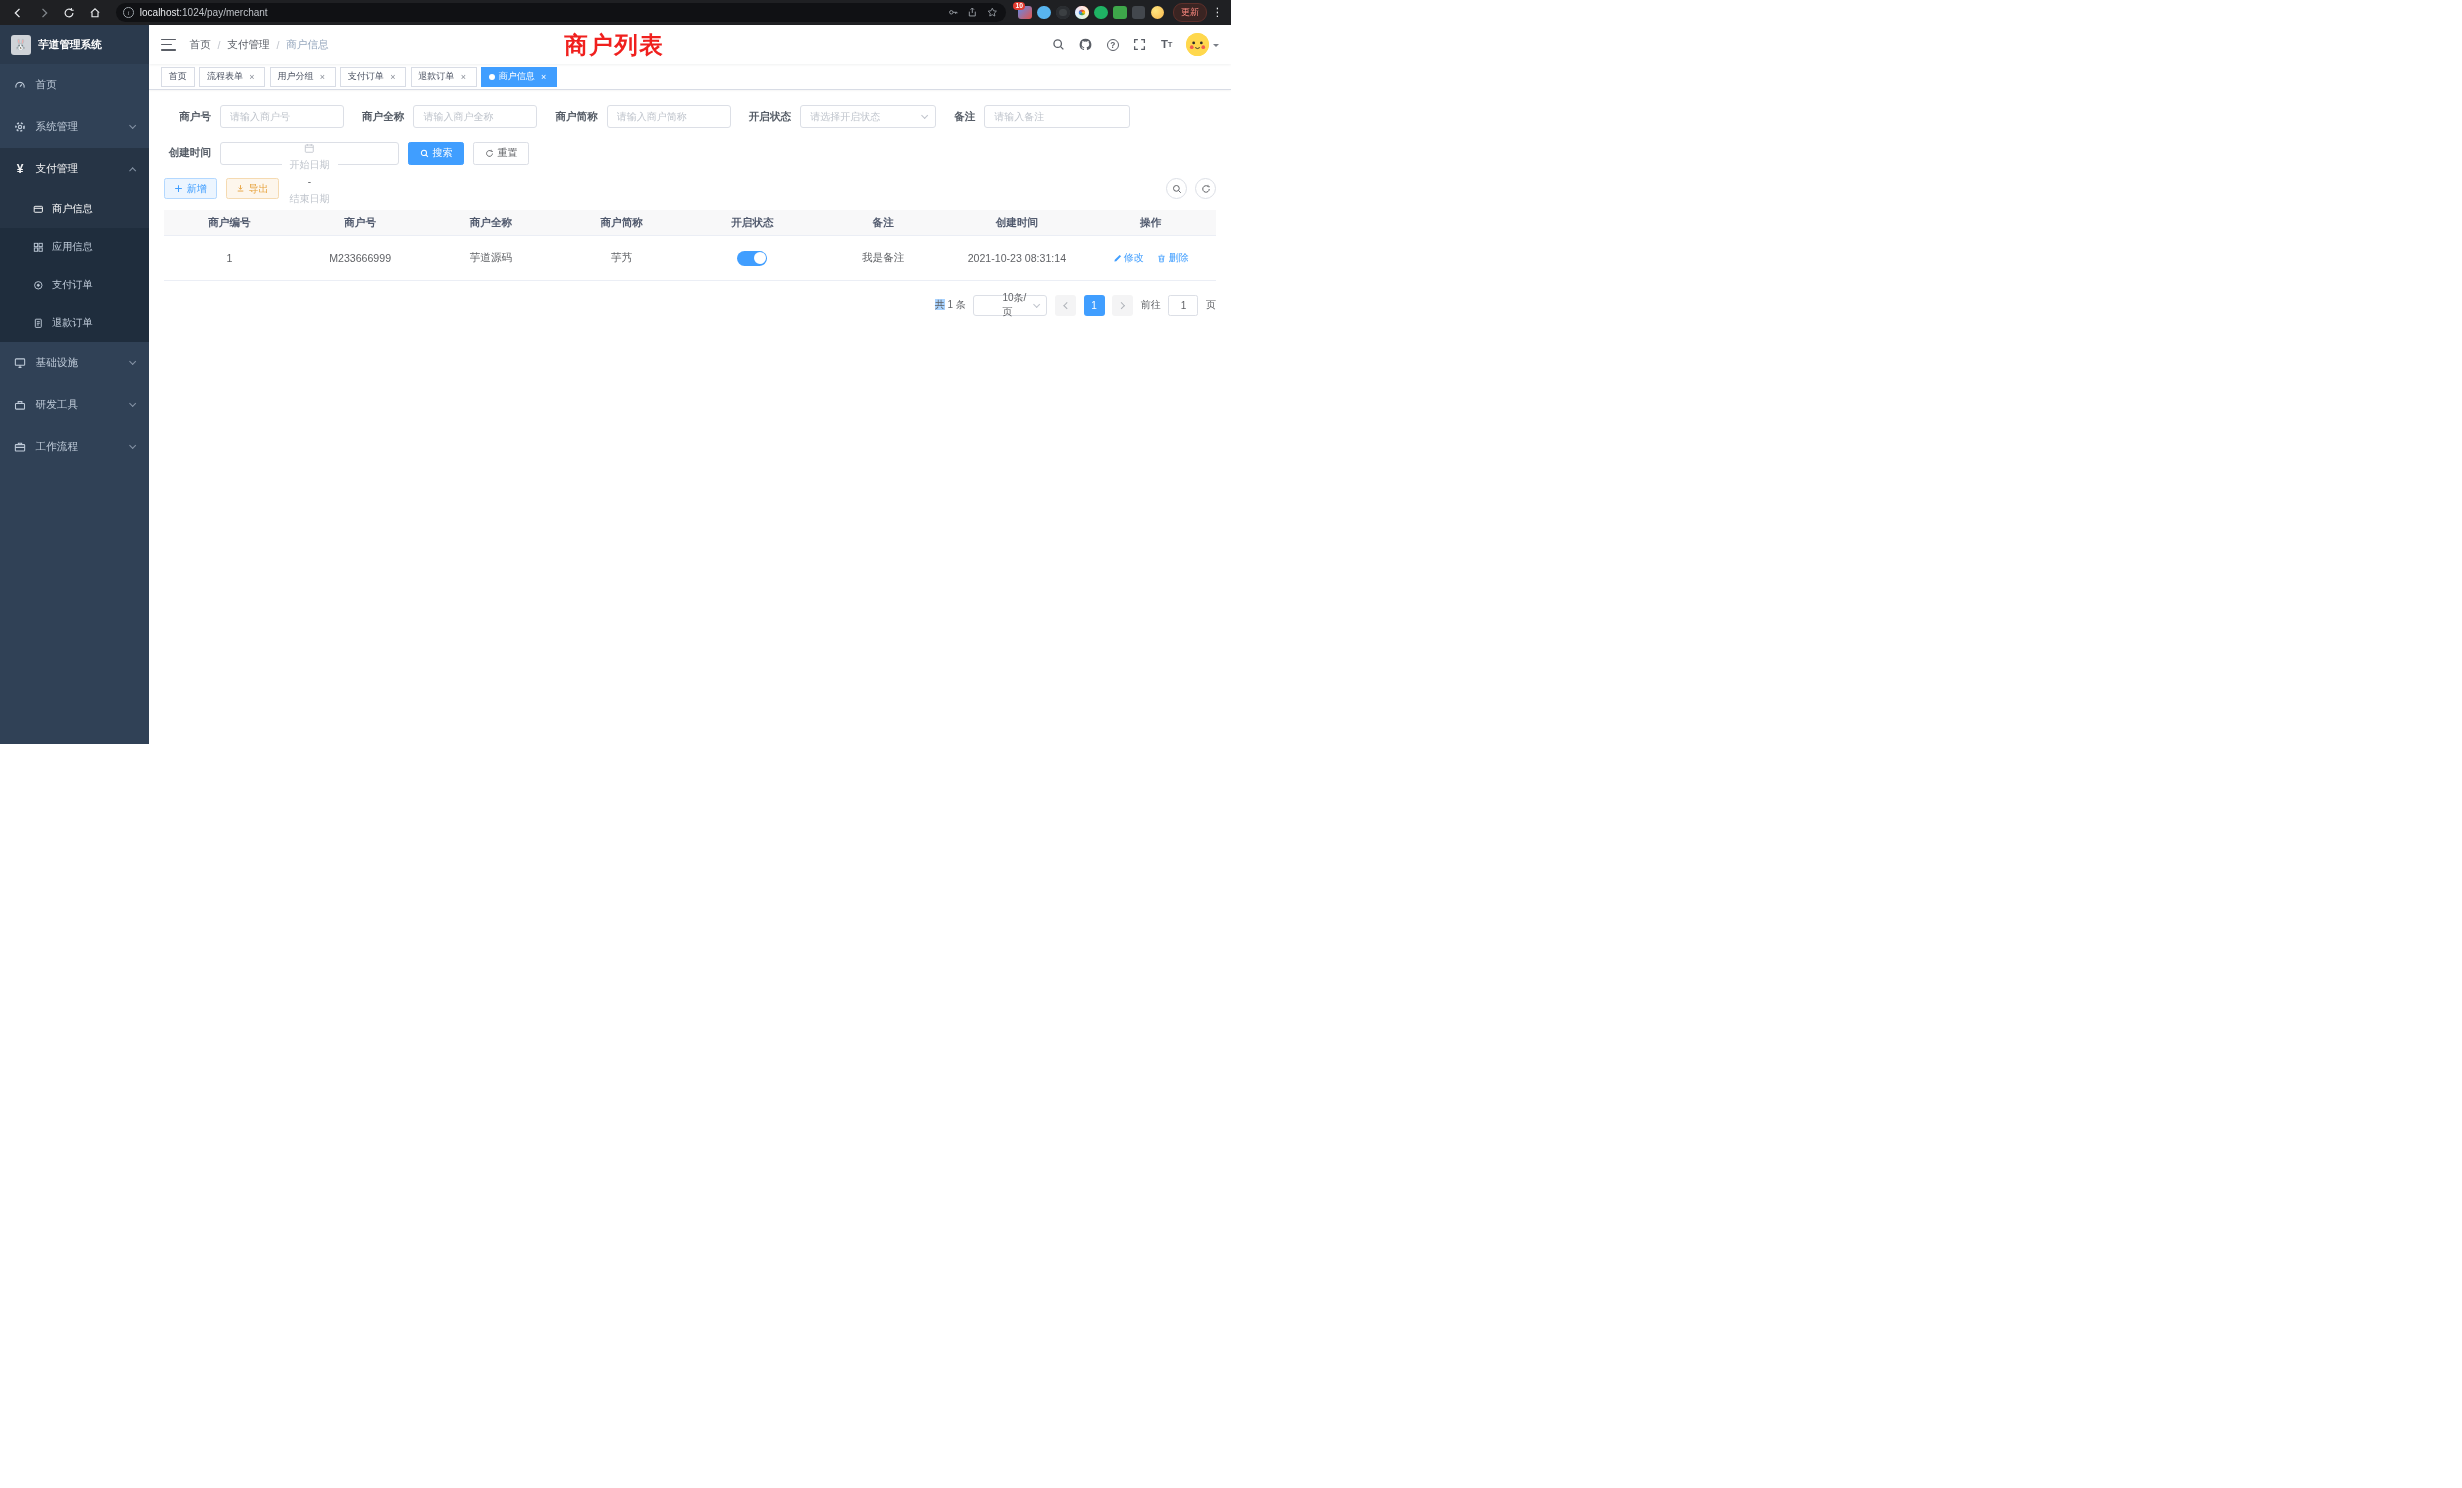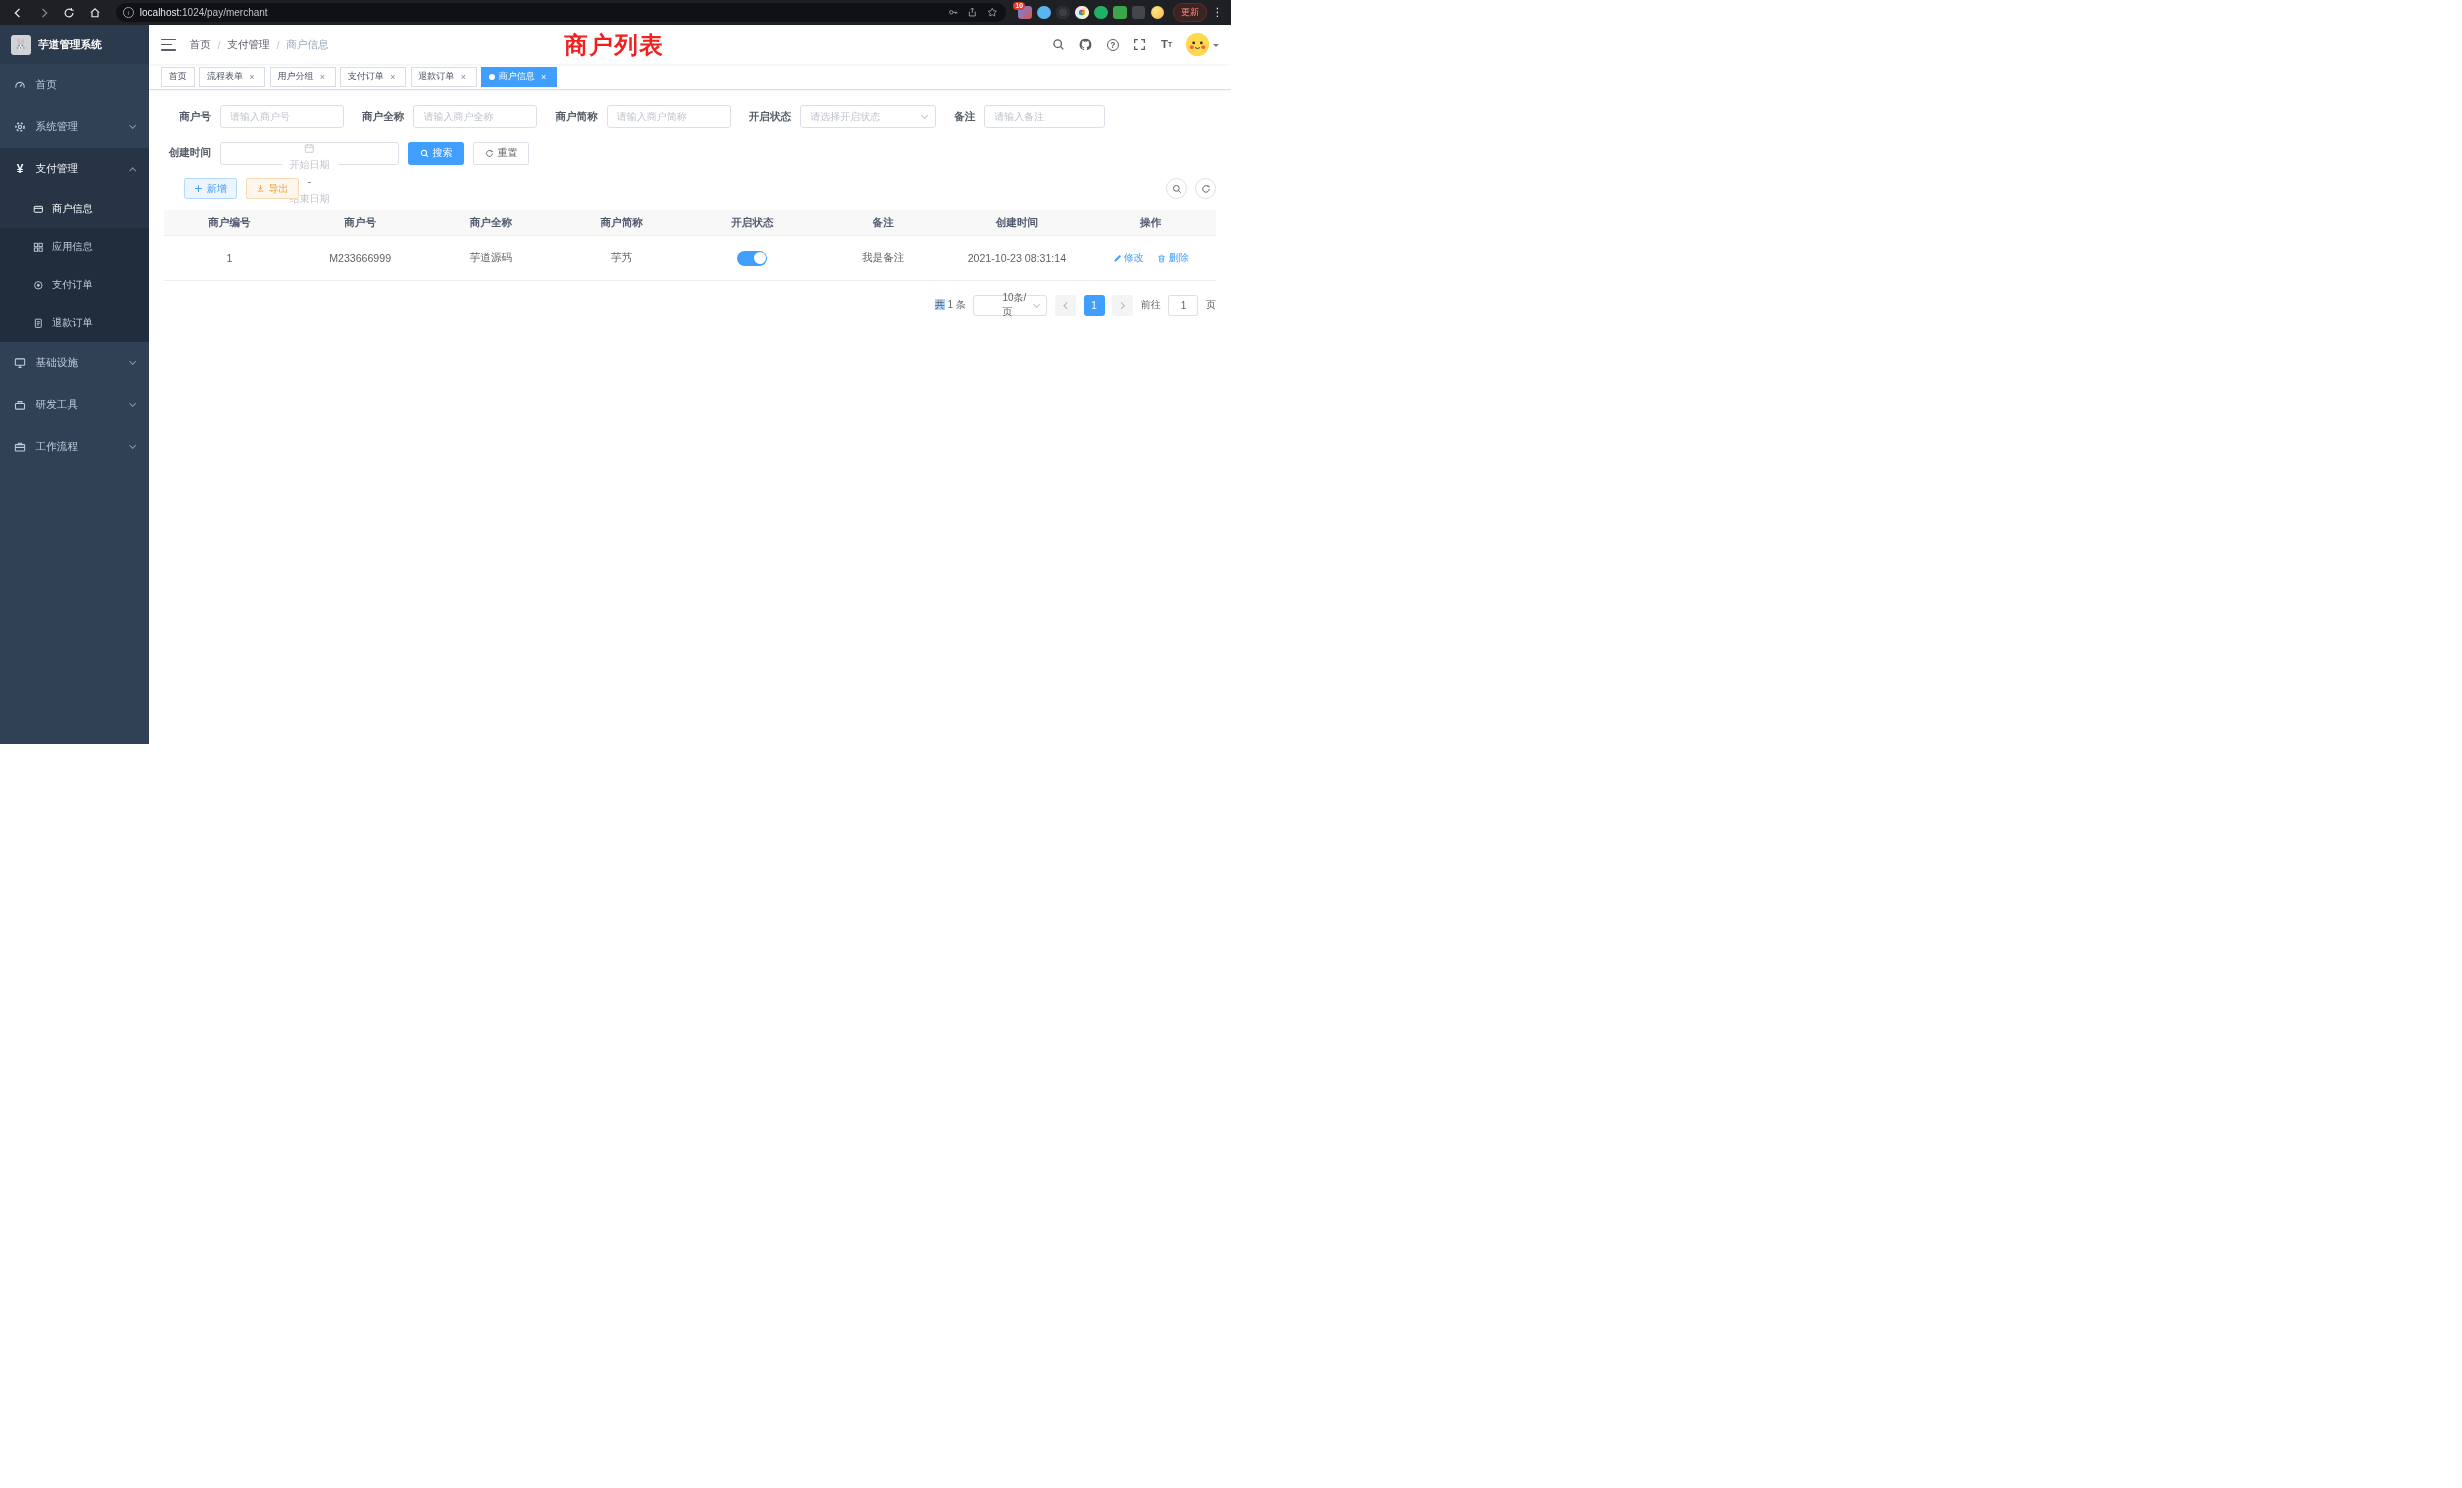--- a/index.html
+++ b/index.html
@@ -83,21 +83,21 @@
   .el-input::placeholder { color:#bfc4cc; }
   .el-select { height:23px; border:0.8px solid #dcdfe6; border-radius:3px; display:flex; align-items:center; padding:0 7.6px 0 9px; font-size:10px; cursor:pointer; background:#fff; }
   .el-select .ph { color:#bfc4cc; flex:1; }
   .el-select .val { color:#606266; flex:1; }
   .sel-chev { width:5.3px; height:5.3px; border-right:1px solid #c0c4cc; border-bottom:1px solid #c0c4cc; transform:rotate(45deg); margin-top:-2.3px; margin-left:6px; }
   .date-range { width:179px; height:23px; border:0.8px solid #dcdfe6; border-radius:3px; display:flex; align-items:center; padding:0 7.6px; gap:6px; background:#fff;flex-direction:column; }
   .date-range svg { width:10.6px; height:10.6px; color:#c0c4cc; flex:0 0 auto; }
   .date-range input { border:none; outline:none; width:56px; font-size:10px; color:#606266; text-align:center; }
   .date-range input::placeholder { color:#bfc4cc; }
   .date-range .dash { color:#606266; font-size:10px; }
-  .btn { height:23px; display:inline-flex; align-items:center; justify-content:center; gap:3.8px; border-radius:2.3px; font-size:10px; cursor:pointer; padding:0 10.6px; border:0.8px solid transparent; white-space:nowrap;margin-left:20px; }
+  .btn { height:23px; display:inline-flex; align-items:center; justify-content:center; gap:3.8px; border-radius:2.3px; font-size:10px; cursor:pointer; padding:0 10.6px; border:0.8px solid transparent; white-space:nowrap; }
   .btn svg { width:9px; height:9px; }
   .btn-primary { background:#409eff; color:#fff; border-color:#409eff; margin-left:9px; }
   .btn-default { background:#fff; color:#606266; border-color:#dcdfe6; margin-left:9px; }
   .btn-plain-primary { background:#ecf5ff; color:#409eff; border-color:#b3d8ff; height:21px; padding:0 9px; }
   .btn-plain-warn { background:#fdf6ec; color:#e6a23c; border-color:#f5dab1; height:21px; padding:0 9px; margin-left:9px; }
 
   .toolbar-row { display:flex; align-items:center; margin:1.5px 0 10.6px; }
   .circle-btn { width:21px; height:21px; border-radius:50%; border:0.8px solid #dcdfe6; background:#fff; display:flex; align-items:center; justify-content:center; color:#606266; cursor:pointer; }
   .circle-btn svg { width:10px; height:10px; }
   .toolbar-right { margin-left:auto; display:flex; gap:7.6px; }
@@ -396,21 +396,21 @@
           </div>
           <div class="ffield">
             <label>开启状态</label>
             <div class="el-select" style="width:136px">
               <span class="ph">请选择开启状态</span>
               <span class="sel-chev"></span>
             </div>
           </div>
           <div class="ffield" style="margin-right:0">
             <label>备注</label>
-            <input class="el-input" style="width: 121px;" placeholder="请输入备注">
+            <input class="el-input" style="width: 146px;" placeholder="请输入备注">
           </div>
         </div>
 
         <div class="filter-row">
           <div class="ffield" style="margin-right:0">
             <label class="lab-w">创建时间</label>
             <div class="date-range">
               <svg viewBox="0 0 16 16" fill="none" stroke="currentColor" stroke-width="1.3">
                   <rect x="2" y="3" width="12" height="11" rx="1"></rect>
                   <path d="M5 1.5v3M11 1.5v3M2 6.5h12"></path>

